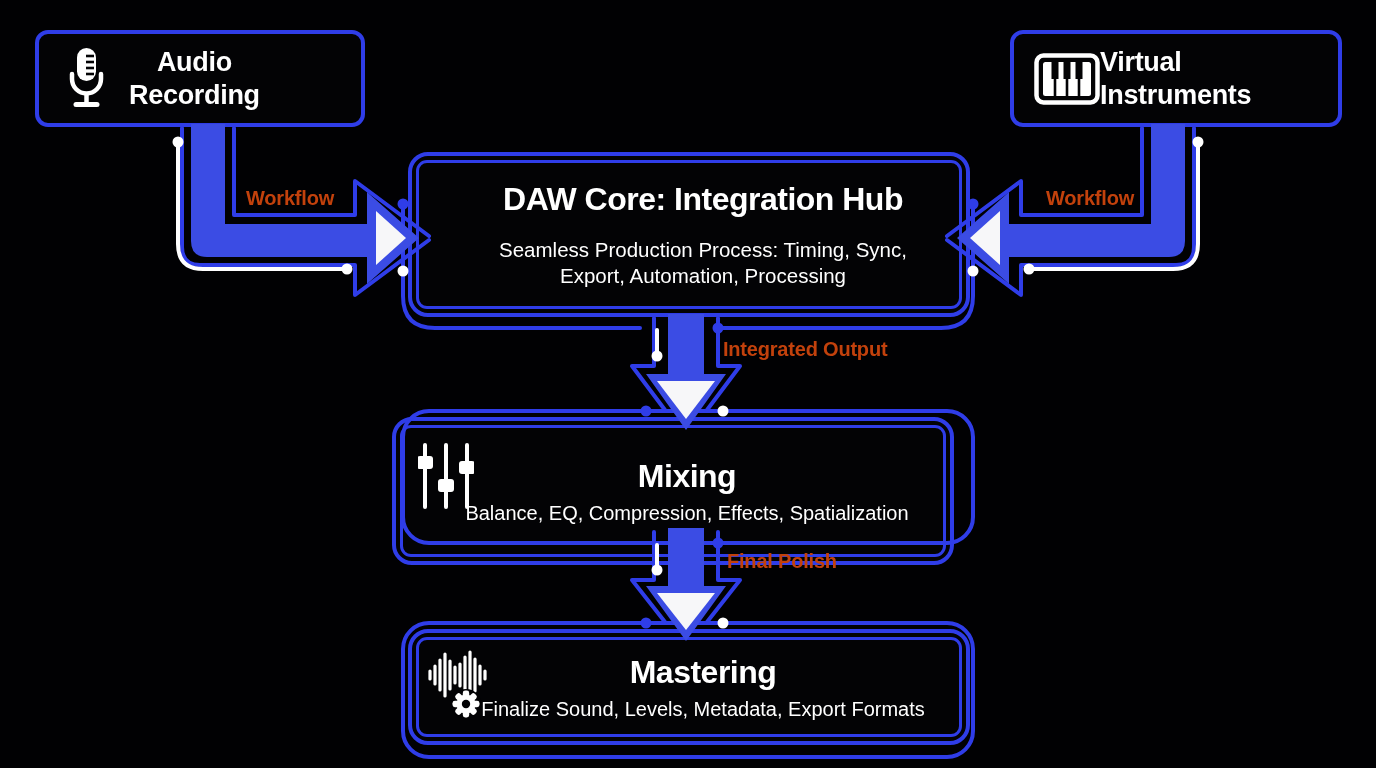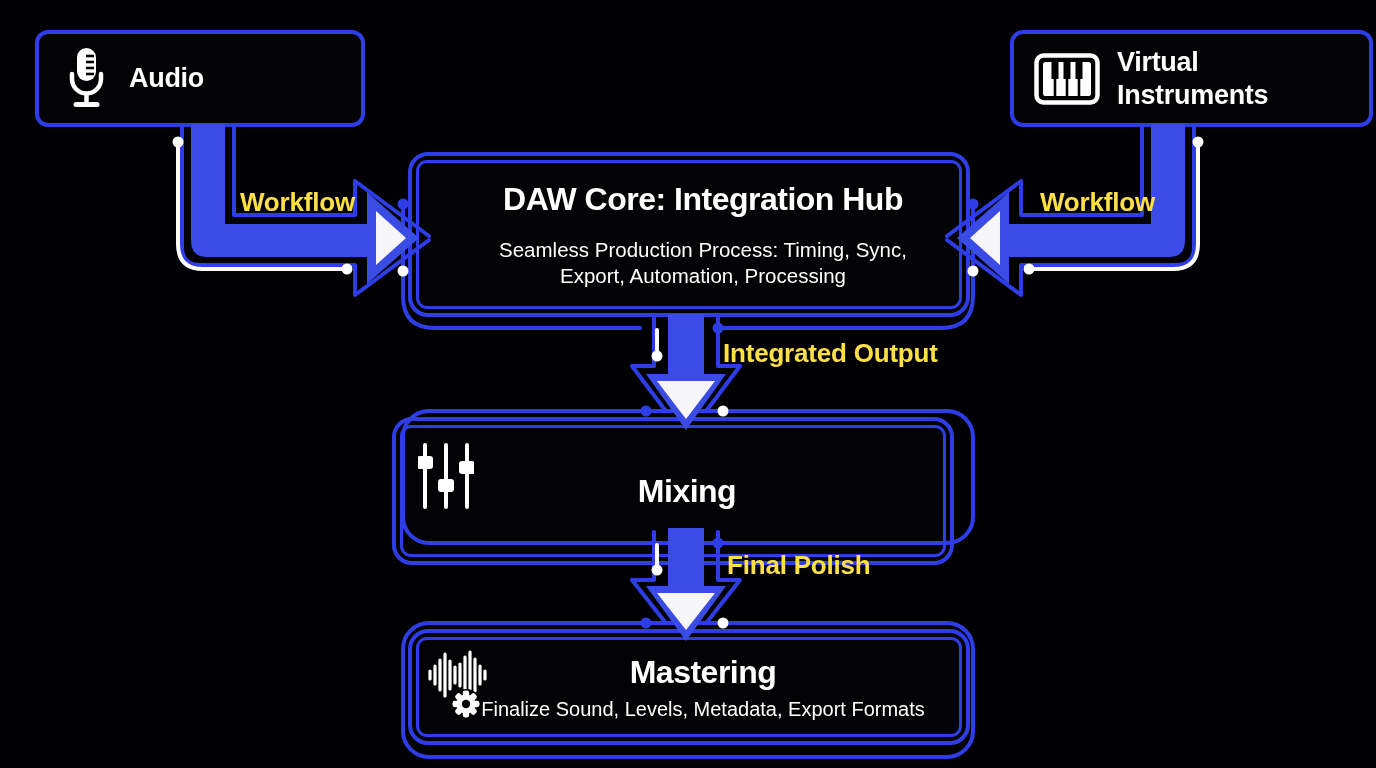--- a/index.html
+++ b/index.html
@@ -24,21 +24,21 @@
     border:3.5px solid #2f3de8;border-radius:11px;
     display:flex;flex-direction:column;align-items:center;justify-content:center;padding-left:28px;
   }
   .main-title{font-size:32px;font-weight:700;letter-spacing:-0.5px;line-height:36px;}
   .main-sub{font-size:20.5px;font-weight:400;line-height:26px;text-align:center;margin-top:20px;}
   .sub-single{font-size:20px;font-weight:400;line-height:24px;text-align:center;margin-top:7px;}
   .node-icon{flex:0 0 auto;}
   .abs-icon{position:absolute;z-index:3;}
   
   .edge-label{
-    position:absolute;z-index:6;font-size:26px;font-weight:700;color:#fde047;
+    position:absolute;z-index:6;font-size:20px;font-weight:700;color:#c2410c;
     white-space:nowrap;letter-spacing:-0.2px;
   }
   
   .overlay{position:absolute;left:0;top:0;z-index:4;pointer-events:none;}
   .oln{stroke:#2f3de8;stroke-width:4;fill:none;stroke-linecap:round;stroke-linejoin:round;}
   .band{fill:#3b4ce4;}
   .whead{fill:#f7f7f9;}
   .wtrace{stroke:#fff;stroke-width:4;fill:none;stroke-linecap:round;}
   .bdot{fill:#2f3de8;}
   .wdot{fill:#fff;}
@@ -56,24 +56,25 @@
         <line x1="21" y1="15" x2="29" y2="15"></line>
         <line x1="21" y1="21" x2="29" y2="21"></line>
         <line x1="21" y1="27" x2="29" y2="27"></line>
       </g>
       <path d="M 7 27 V 32 A 14.5 14.5 0 0 0 36 32 V 27" fill="none" stroke="#fff" stroke-width="4.5" stroke-linecap="round"></path>
       <line x1="21.5" y1="47" x2="21.5" y2="55" stroke="#fff" stroke-width="4.5"></line>
       <line x1="11" y1="57.5" x2="32" y2="57.5" stroke="#fff" stroke-width="5" stroke-linecap="round"></line>
     </svg>
     <div class="top-title">
       <div>Audio</div>
-    </div>
-  </div>
-
-  <div class="node top-node" style="left:1010px;top:30px;width:363px;height:97px;padding-left:20px;gap:17px;">
+      <div>Recording</div>
+    </div>
+  </div>
+
+  <div class="node top-node" style="left:1010px;top:30px;width:332px;height:97px;padding-left:20px;">
     <svg class="node-icon" width="66" height="52" viewBox="0 0 66 52">
       <rect x="2.5" y="2.5" width="61" height="47" rx="7" fill="none" stroke="#fff" stroke-width="4.5"></rect>
       <rect x="9" y="9" width="48" height="34" rx="2.5" fill="#fff"></rect>
       <g fill="#030305">
         <rect x="17.5" y="9" width="7" height="17"></rect>
         <rect x="29.5" y="9" width="7" height="17"></rect>
         <rect x="41.5" y="9" width="7" height="17"></rect>
       </g>
       <g stroke="#030305" stroke-width="2.6">
         <line x1="21" y1="26" x2="21" y2="43"></line>
@@ -93,20 +94,21 @@
       <div class="main-sub">
         <div>Seamless Production Process: Timing, Sync,</div>
         <div>Export, Automation, Processing</div>
       </div>
     </div>
   </div>
 
   <div class="node main-node" style="left:392px;top:417px;width:562px;height:148px;">
     <div class="main-inner">
       <div class="main-title">Mixing</div>
+      <div class="sub-single">Balance, EQ, Compression, Effects, Spatialization</div>
     </div>
     <svg class="abs-icon" style="left:22px;top:20px;" width="56" height="70" viewBox="0 0 56 70">
       <g stroke="#fff" stroke-width="4" stroke-linecap="round">
         <line x1="7" y1="4" x2="7" y2="66"></line>
         <line x1="28" y1="4" x2="28" y2="66"></line>
         <line x1="49" y1="4" x2="49" y2="66"></line>
       </g>
       <g fill="#fff">
         <rect x="-1" y="15" width="16" height="13" rx="3"></rect>
         <rect x="20" y="38" width="16" height="13" rx="3"></rect>

